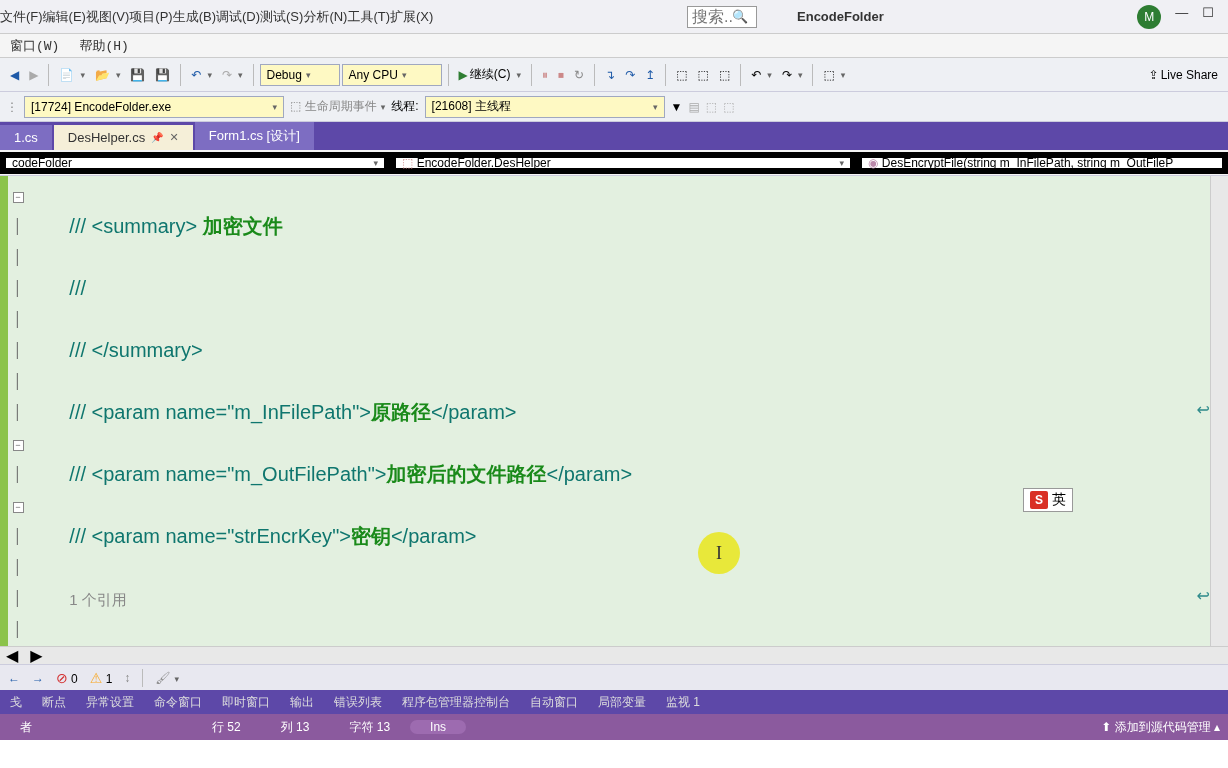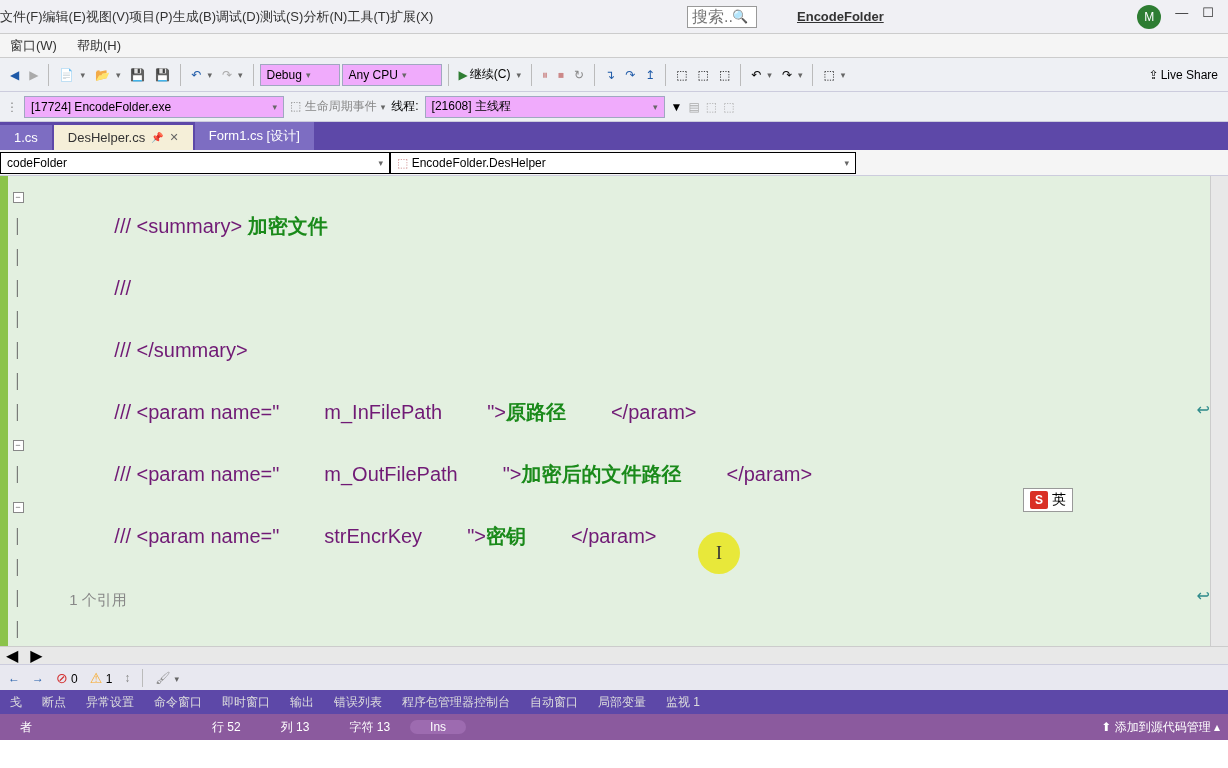--- a/index.html
+++ b/index.html
@@ -1,51 +1,51 @@
 <!DOCTYPE html>
 <html><head>
 <meta charset="utf-8">
 <style>
 * { margin: 0; padding: 0; box-sizing: border-box; font-family: "Microsoft YaHei", "Segoe UI", sans-serif; }
 body { background: #fff; overflow: hidden; width: 1228px; height: 768px; }
 .menubar { background: #f5f5f5; display: flex; align-items: center; height: 28px; font-size: 13px; color: #333; border-bottom: 1px solid #ccc; }
 .menubar .menu-item { padding: 0 0; cursor: pointer; }
 .menubar2 { background: #f5f5f5; display: flex; align-items: center; height: 24px; font-size: 13px; color: #333; border-bottom: 1px solid #ccc; }
-.menubar2 .menu-item { padding: 0 10px; cursor: pointer; }
+.menubar2 .menu-item { padding: 0 10px; cursor: pointer; font-family: Liberation Mono, monospace; }
 
 .search-box { background: #fff; border: 1px solid #999; height: 22px; width: 70px; margin-left: auto; display: flex; align-items: center; padding: 0 4px; }
 
-.app-title { margin-left: 20px; font-weight: bold; color: #fff; text-decoration: underline; }
+.app-title { margin-left: 20px; font-weight: bold; color: #fff; }
 .win-controls { margin-left: auto; display: flex; gap: 14px; padding-right: 14px; }
 .avatar { width: 24px; height: 24px; background: #2e7d32; border-radius: 50%; color: #fff; display: flex; align-items: center; justify-content: center; font-size: 12px; }
 
 .toolbar { background: #eef0f4; height: 34px; display: flex; align-items: center; border-bottom: 1px solid #ccd; padding: 0 6px; font-size: 12px; gap: 2px; }
 .toolbar .sep { width: 1px; height: 22px; background: #bbb; margin: 0 4px; }
 .toolbar .btn { padding: 2px 4px; display: flex; align-items: center; gap: 2px; cursor: pointer; }
-.dropdown { background: #f0abfc; border: 1px solid #a0a8c0; height: 22px; padding: 0 6px; display: flex; align-items: center; font-size: 12px; min-width: 60px; }
+.dropdown { background: #fef9c3; border: 1px solid #a0a8c0; height: 22px; padding: 0 6px; display: flex; align-items: center; font-size: 12px; min-width: 60px; }
 .chev-down { font-size: 9px; margin-left: 4px; color: #666; }
 
 .toolbar2 { background: #eef0f4; height: 30px; display: flex; align-items: center; border-bottom: 1px solid #ccd; padding: 0 6px; font-size: 12px; gap: 6px; }
 
 .tabstrip { background: #5d48a8; height: 28px; display: flex; align-items: flex-end; font-size: 13px; color: #fff; }
 .tab { padding: 5px 14px; background: #7d6dc2; margin-right: 2px; cursor: pointer; display: flex; align-items: center; gap: 6px; }
 .tab.active { background: #f5efd8; color: #333; }
 .tab .pin { color: #c88; font-size: 10px; }
 .tab .close { font-size: 11px; color: #666; }
 
 .navbar { background: #f5f5f5; height: 26px; display: flex; align-items: center; border-bottom: 1px solid #ccd; font-size: 12px; }
-.navbar .nav-select { flex: 0 0 auto; border: 1px solid #000000; height: 22px; padding: 0 6px; display: flex; align-items: center; justify-content: space-between; background: #fff; }
+.navbar .nav-select { flex: 0 0 auto; border: 6px solid #000000; height: 22px; padding: 0 6px; display: flex; align-items: center; justify-content: space-between; background: #fff; }
 
 .editor-area { display: flex; height: 470px; background: #e3f0e0; position: relative; }
 .gutter { width: 96px; background: #e3f0e0; border-right: none; font-family: Consolas, monospace; font-size: 20px; color: #2e8b8b; text-align: right; padding-right: 28px; line-height: 31px; padding-top: 4px; }
 .change-bar { width: 8px; background: #8bc34a; }
 .fold-col { width: 20px; background: #e3f0e0; font-family: Consolas, monospace; font-size: 14px; color: #666; line-height: 31px; padding-top: 4px; text-align: center; }
 .fold-box { border: 1px solid #888; width: 11px; height: 11px; display: inline-flex; align-items: center; justify-content: center; font-size: 9px; background: #fff; cursor: pointer; }
 .code { flex: 1; font-family: Consolas, monospace; font-size: 20px; line-height: 31px; padding-top: 4px; padding-left: 8px; white-space: pre; overflow: hidden; }
-.c-comment { color: #701a75; margin-left: 45px; }
+.c-comment { color: #0f766e; }
 .c-cn { color: #1a8a1a; font-weight: bold; }
 .c-ref { color: #888; font-size: 15px; }
 
 .cursor-highlight { position: absolute; width: 42px; height: 42px; background: #e8e83a; border-radius: 50%; left: 698px; top: 356px; display: flex; align-items: center; justify-content: center; font-family: serif; font-size: 18px; color: #333; }
 
 .ime-box { position: absolute; right: 155px; top: 312px; background: #fff; border: 1px solid #999; padding: 2px 6px; display: flex; align-items: center; gap: 4px; font-size: 14px; }
 .ime-s { background: #d93025; color: #fff; width: 18px; height: 18px; display: flex; align-items: center; justify-content: center; font-weight: bold; font-size: 12px; border-radius: 2px; }
 
 .wrap-arrow { position: absolute; right: 18px; color: #2e8b8b; font-size: 16px; }
 
@@ -179,20 +179,23 @@
 
 <div class="navbar">
   <div class="nav-select" style="width:390px">
       <span>codeFolder</span>
       <span class="chev-down">▾</span>
     </div>
   <div class="nav-select" style="width:466px">
       <span><span style="color:#c88">⬚</span> <span>EncodeFolder.DesHelper</span></span>
       <span class="chev-down">▾</span>
     </div>
+  <div class="nav-select" style="flex:1">
+      <span><span style="color:#b8a">◉</span> <span>DesEncryptFile(string m_InFilePath, string m_OutFileP</span></span>
+    </div>
 </div>
 
 <div class="editor-area">
   <div class="change-bar"></div>
   <div class="fold-col">
     <div><span class="fold-box">−</span></div>
     <div>│</div>
       <div>│</div>
       <div>│</div>
       <div>│</div>

